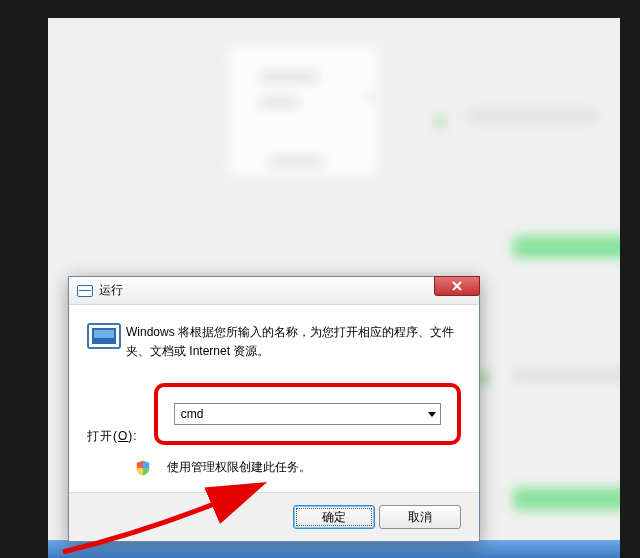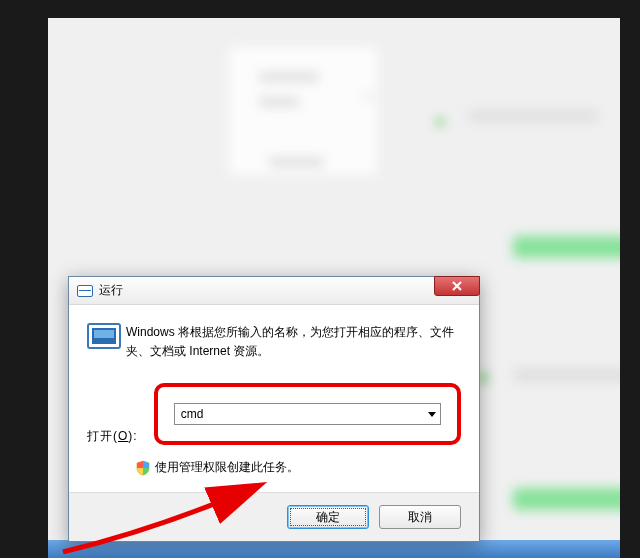--- a/index.html
+++ b/index.html
@@ -130,34 +130,34 @@
       display:flex; align-items:center; justify-content:center;
       cursor:pointer;
     }
     .combo .caret span {
       border-left:4px solid transparent;
       border-right:4px solid transparent;
       border-top:5px solid #000;
     }
 
     .uac-row {
-      display:flex; align-items:center; gap:4px;
+      display:flex; align-items:center; gap:16px;
       margin: 14px 0 6px 48px;
     }
     .shield {
       width:16px; height:16px; position:relative;
     }
     .shield svg { width:16px; height:16px; display:block; }
     .uac-text { color:#000; }
 
     .button-bar {
       background:#f0f0f0;
       border-top:1px solid #ddd;
       padding:12px 18px;
-      display:flex; justify-content:flex-end; gap:10px;
+      display:flex; justify-content:flex-end; gap:4px;
     }
     .btn {
       min-width:82px; height:24px;
       background: linear-gradient(#fdfdfd,#e9e9e9);
       border:1px solid #8f8f8f;
       border-radius:3px;
       font-size:12px; font-family:inherit;
       cursor:pointer;
     }
     .btn.default {

